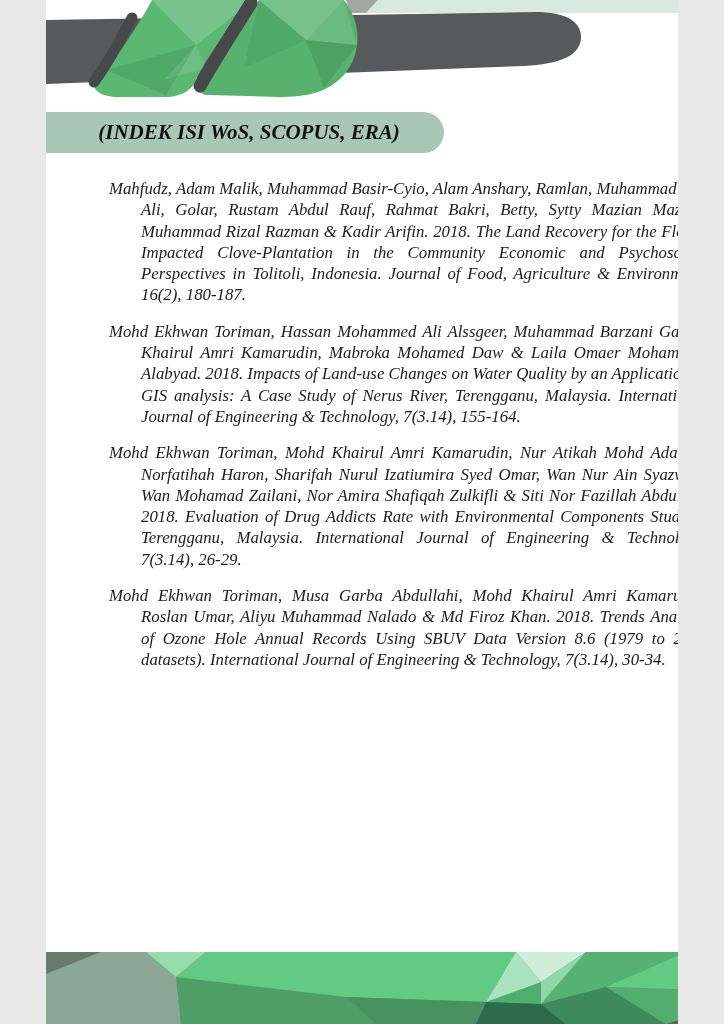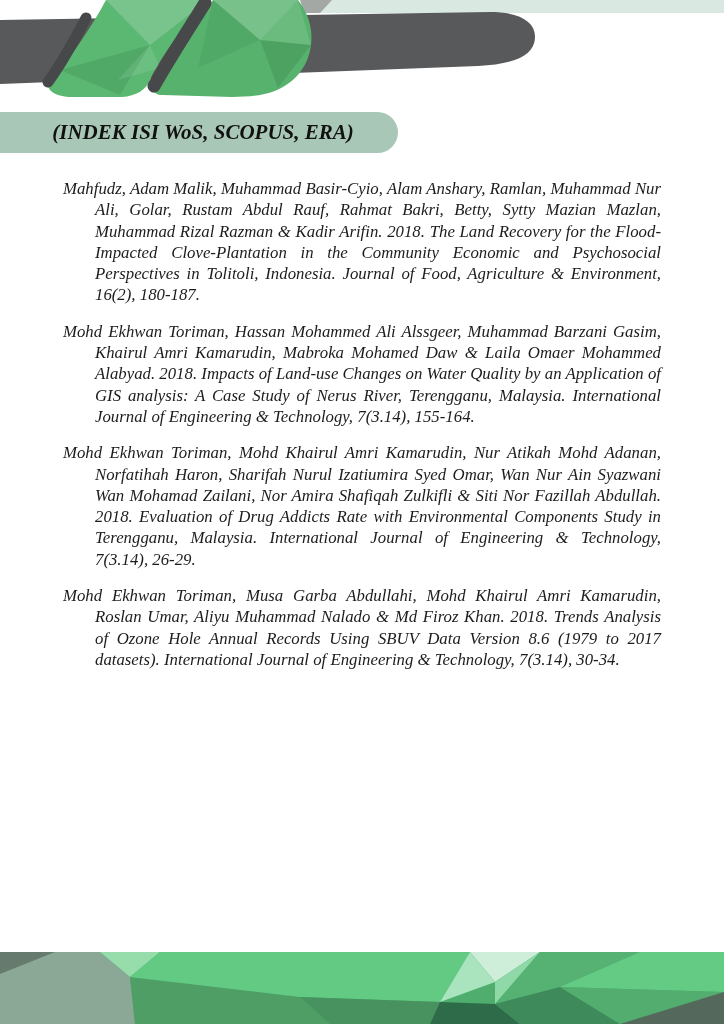--- a/index.html
+++ b/index.html
@@ -1,18 +1,18 @@
 <!DOCTYPE html>
 <html><head>
 <meta charset="utf-8">
 <style>
   html,body{margin:0;padding:0;background:#e8e8e8;}
   .page{
     position:relative;
-    width:724px;height:1024px;
+    width:632px;height:1024px;
     margin:0 auto;
     background:#ffffff;
     overflow:hidden;
     font-family:"Liberation Serif","DejaVu Serif",serif;
   }
   .header-art{position:absolute;top:0;left:0;width:724px;height:110px;}
   .footer-art{position:absolute;bottom:0;left:0;width:724px;height:72px;}
   .banner{
     position:absolute;left:0;top:112px;
     width:398px;height:41px;

